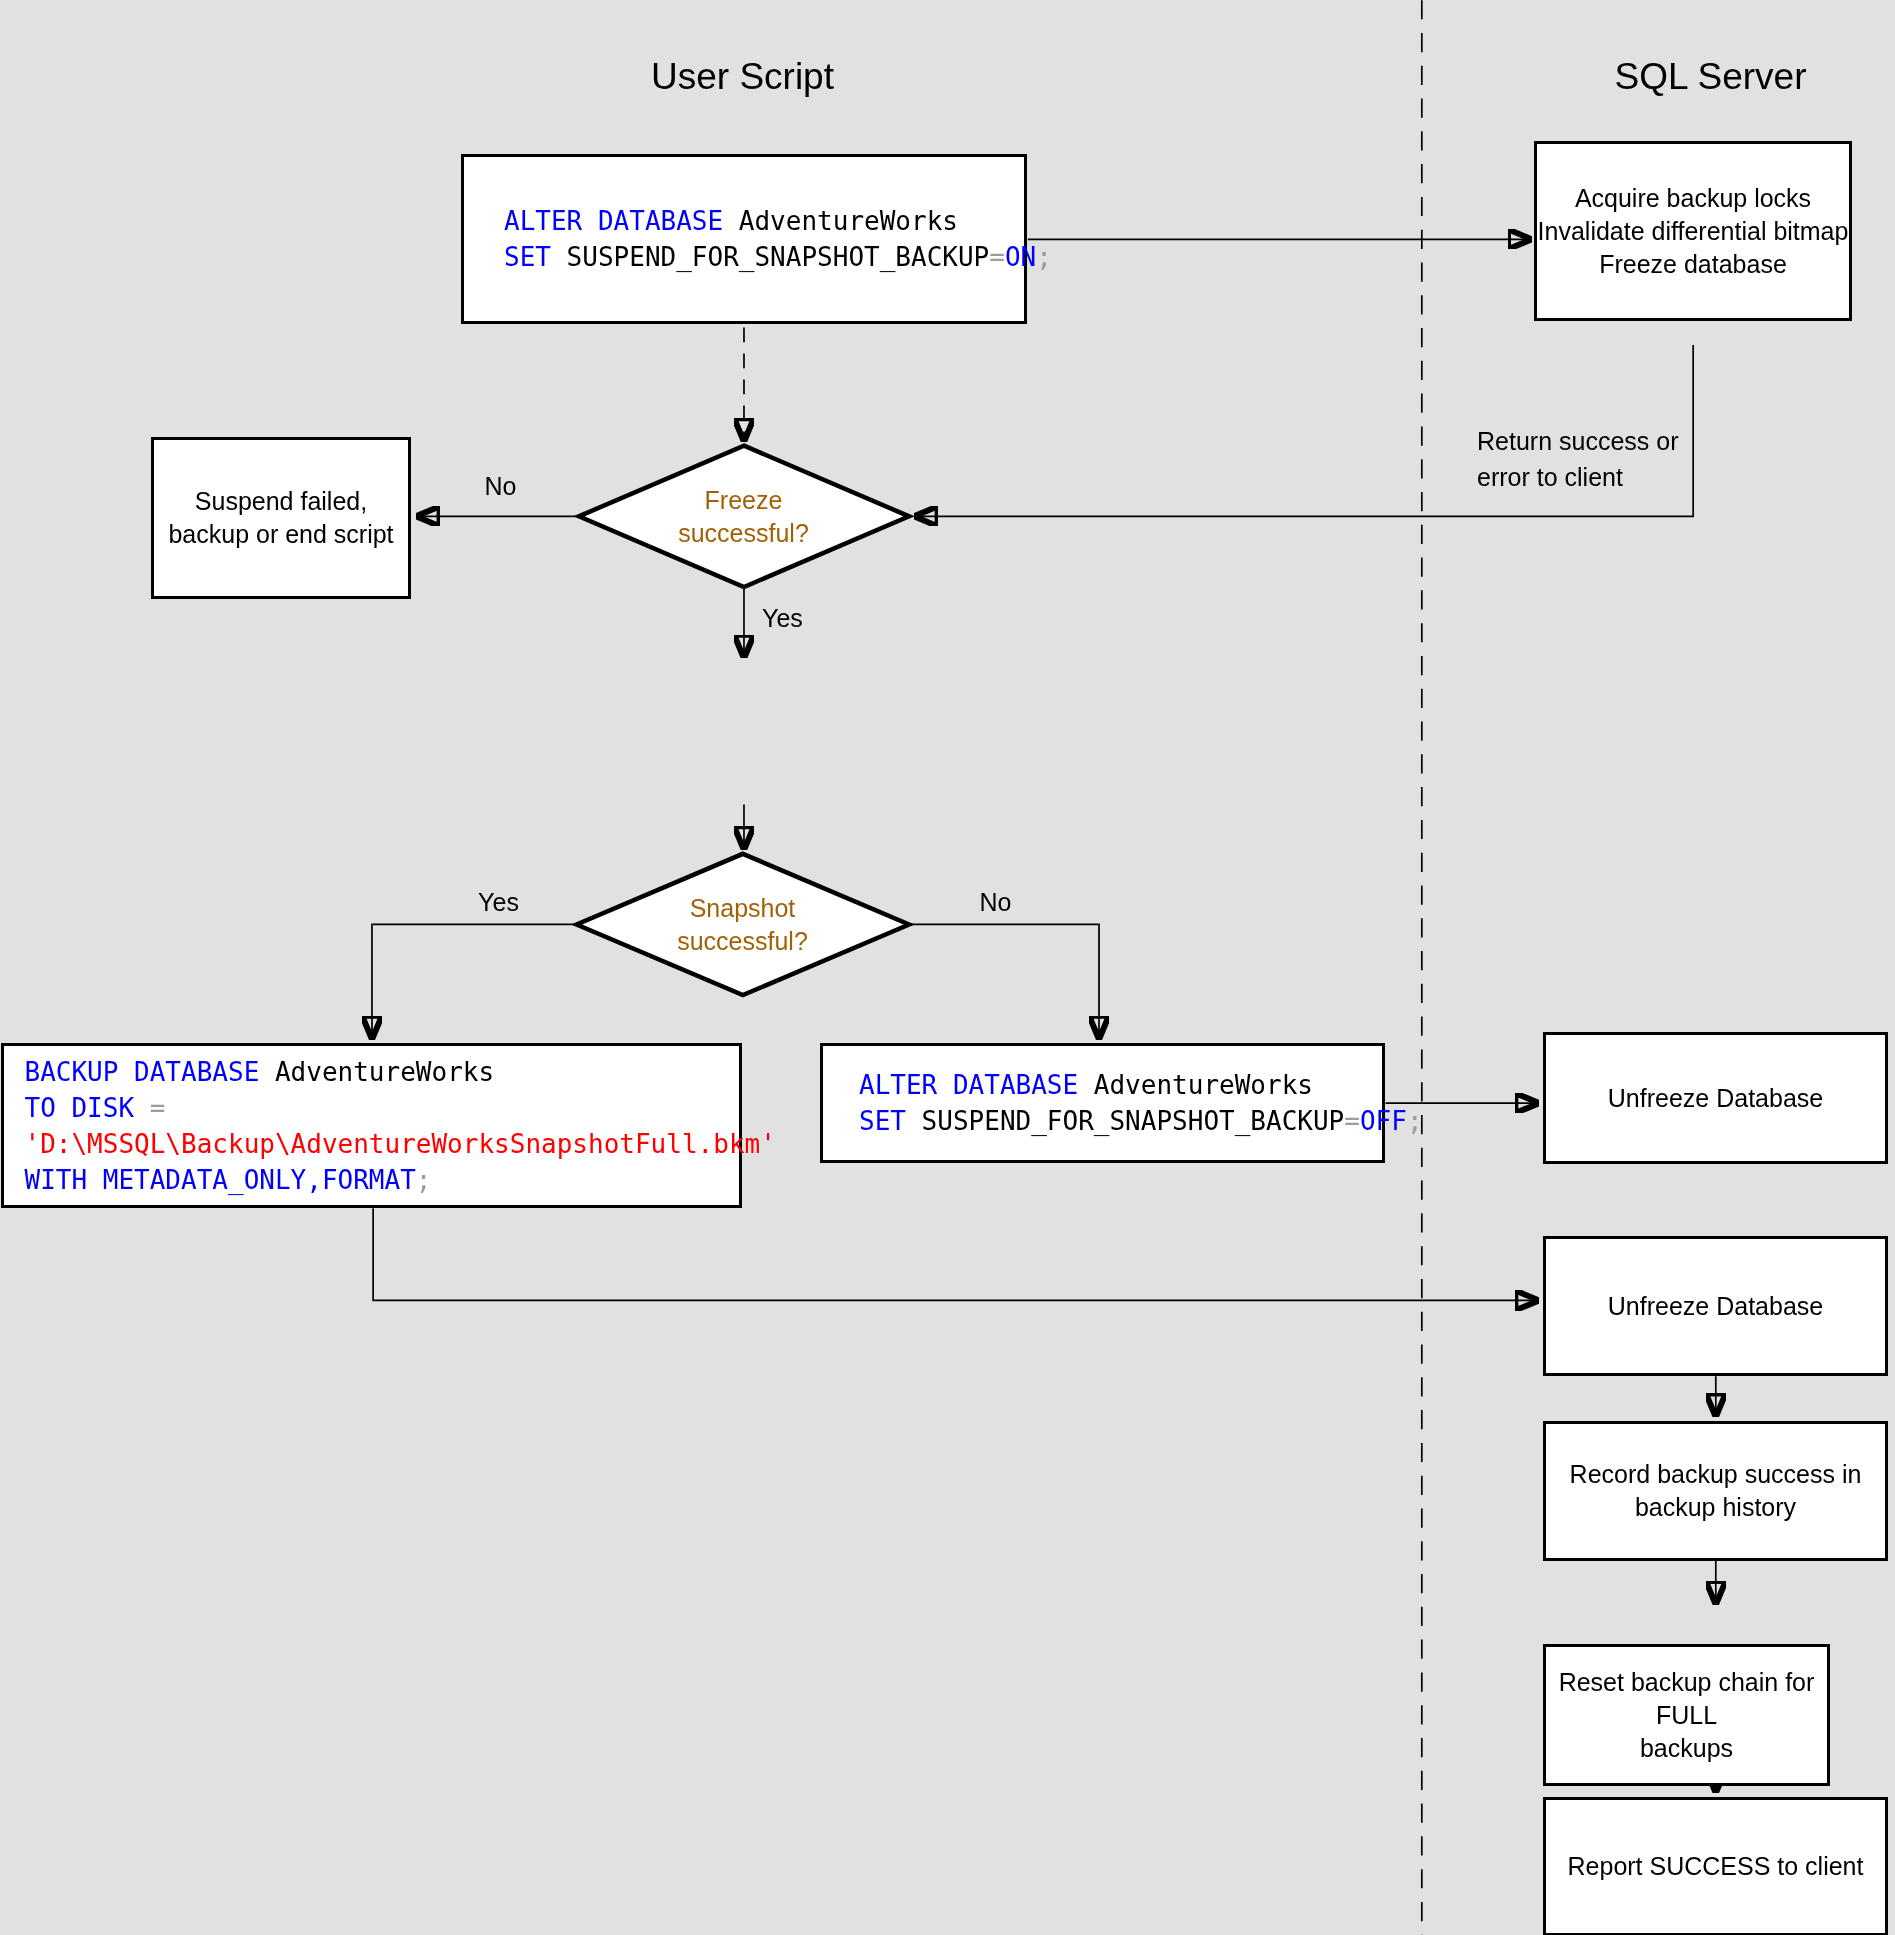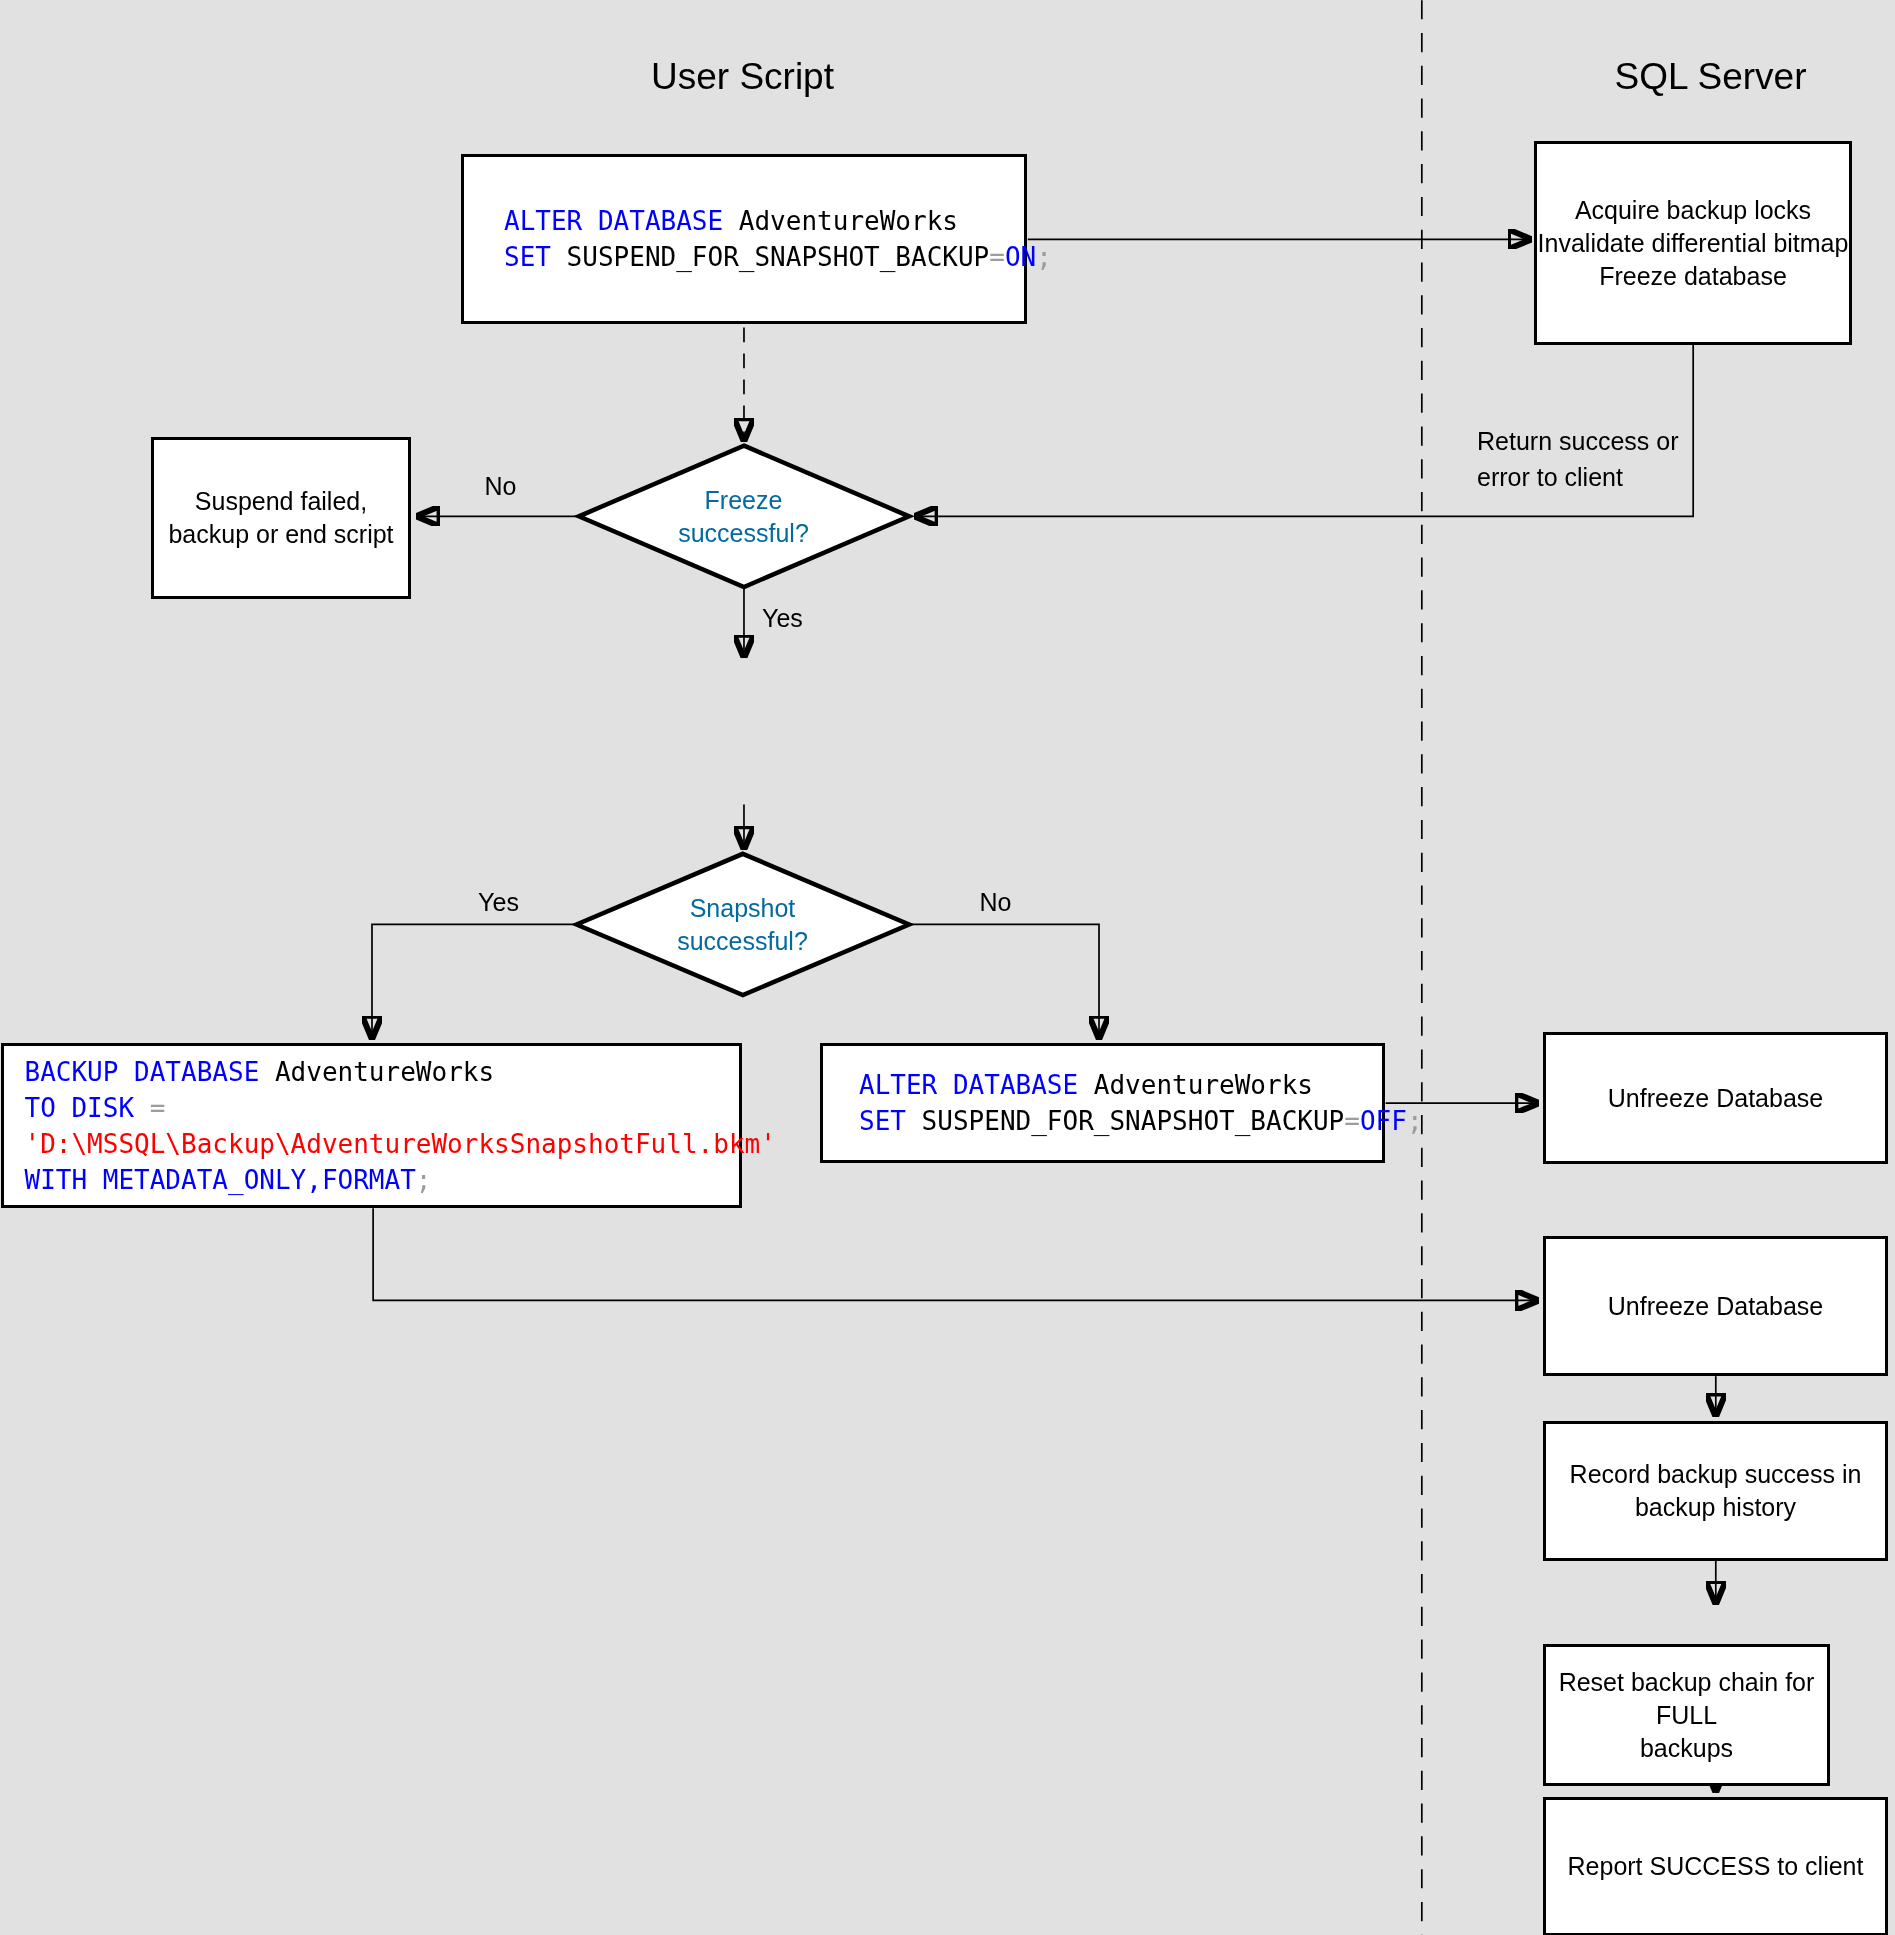--- a/index.html
+++ b/index.html
@@ -13,21 +13,21 @@
   svg.wires polygon.diamond{fill:#fff;stroke:#000;stroke-width:8;}
 
   .node{position:absolute;background:#fff;border:3.4px solid #000;box-sizing:border-box;
         display:flex;align-items:center;justify-content:center;text-align:center;
         font-size:25px;line-height:33px;color:#000;white-space:pre-line;}
   .code-node{flex-direction:column;align-items:flex-start;justify-content:center;text-align:left;
         font-family:"DejaVu Sans Mono","Liberation Mono",monospace;font-size:26px;line-height:36px;}
   .code-line{white-space:pre;}
 
   .dlabel{position:absolute;display:flex;align-items:center;justify-content:center;
-        text-align:center;font-size:25px;line-height:33px;color:#0369a1;white-space:pre-line;}
+        text-align:center;font-size:25px;line-height:33px;color:#a16207;white-space:pre-line;}
   .flabel{position:absolute;font-size:25px;line-height:36px;color:#000;white-space:pre-line;}
   .title{position:absolute;display:flex;align-items:center;justify-content:center;
         font-size:37px;color:#000;}
   .center{text-align:center;}
 </style>
 </head>
 <body style="background: rgb(225, 225, 225);">
 
 <div id="canvas" style="background: rgb(225, 225, 225);">
 
@@ -56,21 +56,21 @@
 
     <polygon class="diamond" points="1316,788 1608,913 1316,1038 1024,913"></polygon>
     <polygon class="diamond" points="1314,1510 1608,1635 1314,1760 1020,1635"></polygon>
   </svg>
 
   <div class="title" style="left:460px;top:51px;width:565px;height:52px;">User Script</div>
   <div class="title" style="left:1535px;top:51px;width:351px;height:52px;">SQL Server</div>
 
   <div class="node code-node" style="left:461px;top:154px;width:566px;height:170px;padding-left:40px;"><div class="code-line"><span style="color: rgb(0, 0, 255);">ALTER DATABASE</span><span style="color: rgb(0, 0, 0);"> AdventureWorks</span></div><div class="code-line"><span style="color: rgb(0, 0, 255);">SET</span><span style="color: rgb(0, 0, 0);"> SUSPEND_FOR_SNAPSHOT_BACKUP</span><span style="color: rgb(156, 156, 156);">=</span><span style="color: rgb(0, 0, 255);">ON</span><span style="color: rgb(156, 156, 156);">;</span></div></div>
 
-  <div class="node" style="left:1534px;top:141px;width:318px;height:204px;">Acquire backup locks
+  <div class="node" style="left:1534px;top:141px;width:318px;height:180px;">Acquire backup locks
 Invalidate differential bitmap
 Freeze database</div>
 
   <div class="node" style="left:151px;top:437px;width:260px;height:162px;">Suspend failed,
 backup or end script</div>
 
 
   <div class="node code-node" style="left:1.1px;top:1043px;width:741px;height:165px;padding-left:20.4px;"><div class="code-line"><span style="color: rgb(0, 0, 255);">BACKUP DATABASE</span><span style="color: rgb(0, 0, 0);"> AdventureWorks</span></div><div class="code-line"><span style="color: rgb(0, 0, 255);">TO DISK</span><span style="color: rgb(0, 0, 0);"> </span><span style="color: rgb(156, 156, 156);">=</span></div><div class="code-line"><span style="color: rgb(255, 0, 0);">'D:\MSSQL\Backup\AdventureWorksSnapshotFull.bkm'</span></div><div class="code-line"><span style="color: rgb(0, 0, 255);">WITH METADATA_ONLY,FORMAT</span><span style="color: rgb(156, 156, 156);">;</span></div></div>
 
   <div class="node code-node" style="left:820px;top:1043px;width:565px;height:120px;padding-left:36px;"><div class="code-line"><span style="color: rgb(0, 0, 255);">ALTER DATABASE</span><span style="color: rgb(0, 0, 0);"> AdventureWorks</span></div><div class="code-line"><span style="color: rgb(0, 0, 255);">SET</span><span style="color: rgb(0, 0, 0);"> SUSPEND_FOR_SNAPSHOT_BACKUP</span><span style="color: rgb(156, 156, 156);">=</span><span style="color: rgb(0, 0, 255);">OFF</span><span style="color: rgb(156, 156, 156);">;</span></div></div>

